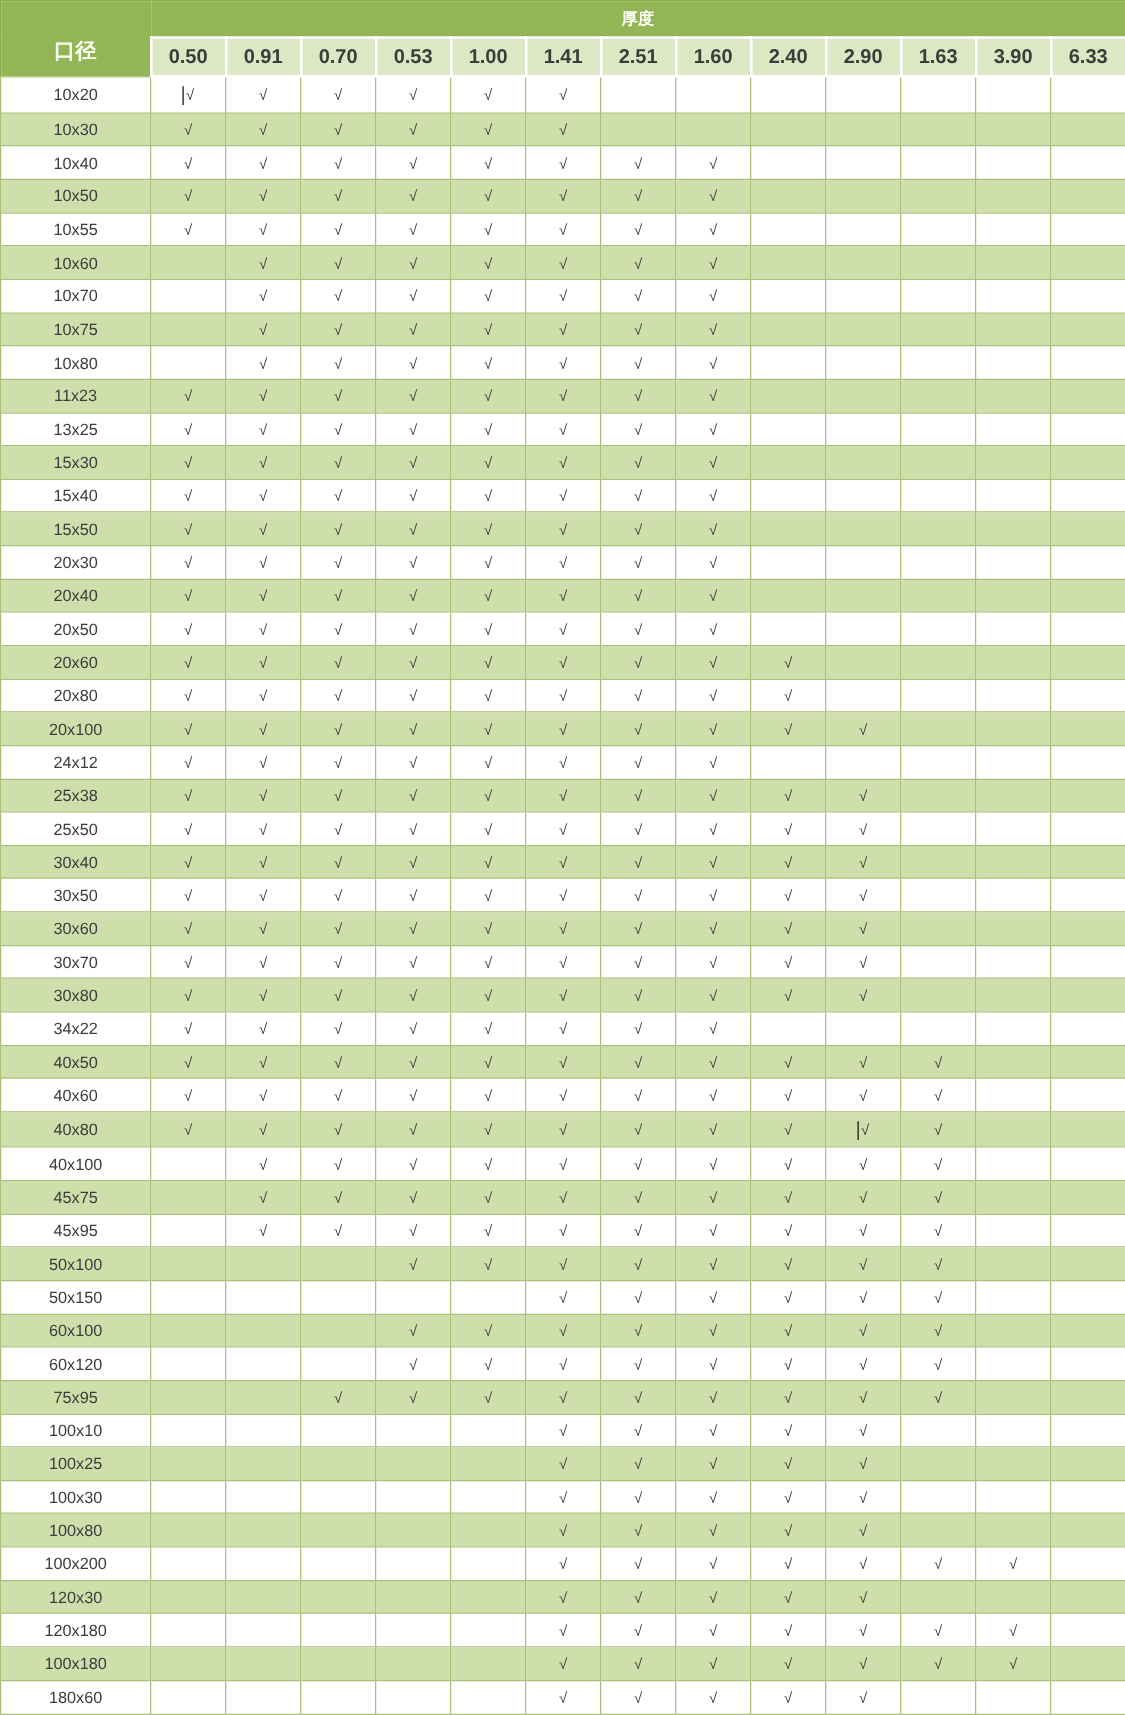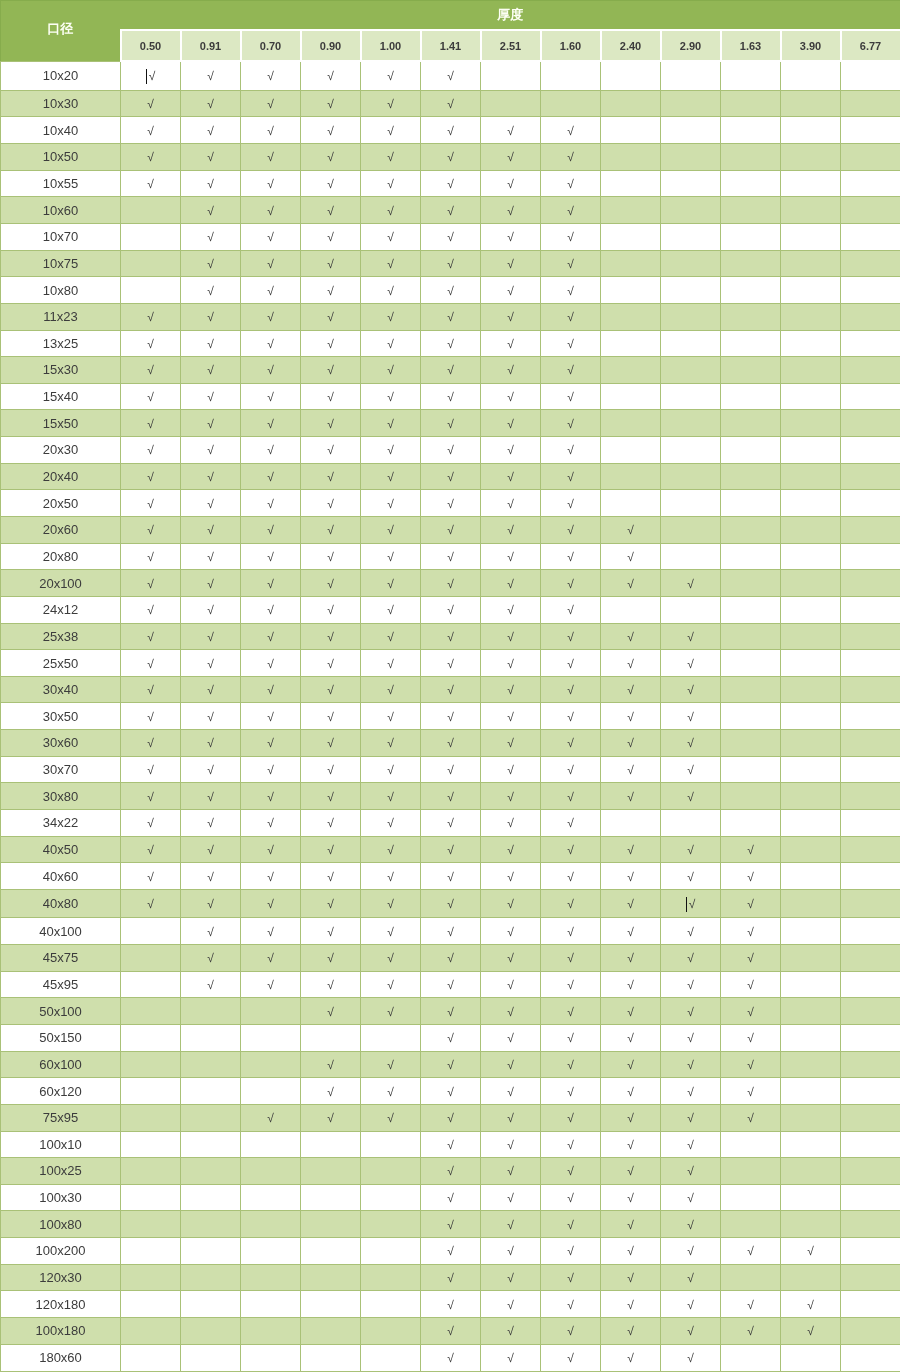--- a/index.html
+++ b/index.html
@@ -20,31 +20,31 @@
   }
   table{
     width:900px;height:1372px;border-collapse:collapse;table-layout:fixed;
     border:1px solid var(--outer);
   }
   col.label-col{width:120px;}
   col.t-col{width:60px;}
   thead th{font-weight:bold;padding:0;}
   th.corner{
     background:var(--header-green);color:var(--header-text);
-    font-size:13px;vertical-align:bottom;padding-bottom:23px;
+    font-size:17px;vertical-align:bottom;padding-bottom:9px;
     border:0;
   }
   th.topband{
     background:var(--header-green);color:var(--header-text);
     font-size:13px;text-align:center;vertical-align:middle;height:28px;
     border:0;
   }
   th.thick{
     background:var(--header-cell-bg);color:var(--cell-text);
-    font-size:11px;text-align:center;vertical-align:middle;height:29px;
+    font-size:16px;text-align:center;vertical-align:middle;height:29px;
     border:2px solid #ffffff;
   }
   tbody td{
     border:1px solid var(--grid);
     text-align:center;vertical-align:middle;
     font-size:13px;color:var(--cell-text);
     padding:0;overflow:hidden;white-space:nowrap;
   }
   tbody tr.white{background:var(--row-white);}
   tbody tr.green{background:var(--row-green);}
@@ -78,30 +78,30 @@
       </colgroup>
     <thead>
       <tr>
         <th class="corner" rowspan="2">口径</th>
         <th class="topband" colspan="13">厚度</th>
       </tr>
       <tr>
           <th class="thick">0.50</th>
           <th class="thick">0.91</th>
           <th class="thick">0.70</th>
-          <th class="thick">0.90</th>
+          <th class="thick">0.53</th>
           <th class="thick">1.00</th>
           <th class="thick">1.41</th>
           <th class="thick">2.51</th>
           <th class="thick">1.60</th>
           <th class="thick">2.40</th>
           <th class="thick">2.90</th>
           <th class="thick">1.63</th>
           <th class="thick">3.90</th>
-          <th class="thick">6.77</th>
+          <th class="thick">6.33</th>
         </tr>
     </thead>
     <tbody>
         <tr class="white">
           <td class="label">10x20</td>
           <td><span class="cursor"></span><span class="check">√</span></td>
           <td><span class="check">√</span></td>
           <td><span class="check">√</span></td>
           <td><span class="check">√</span></td>
           <td><span class="check">√</span></td>

